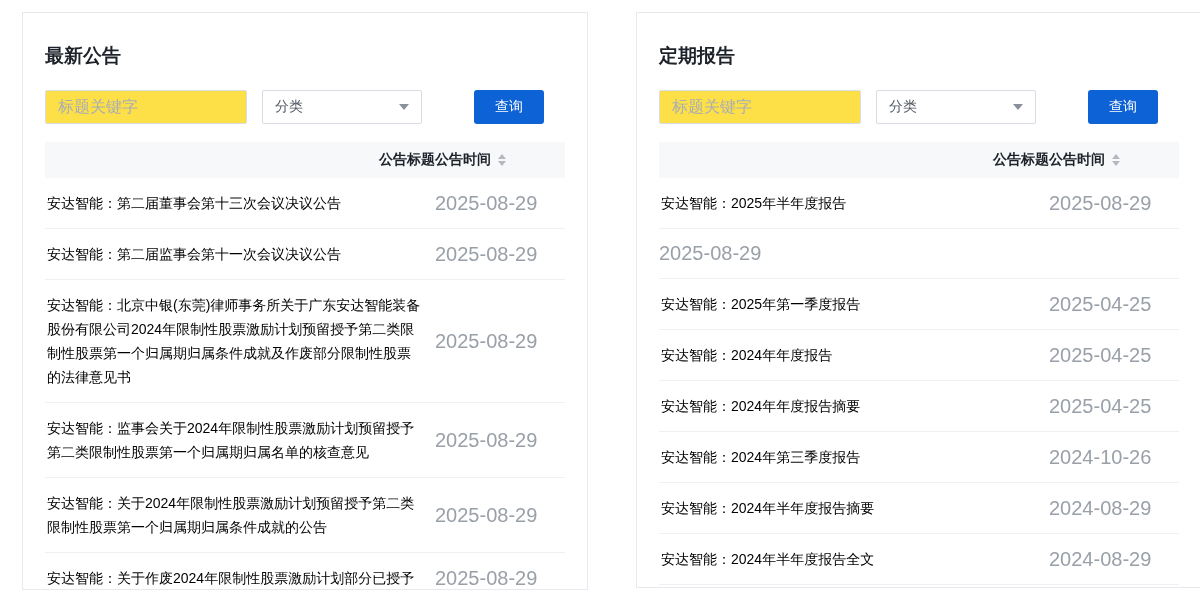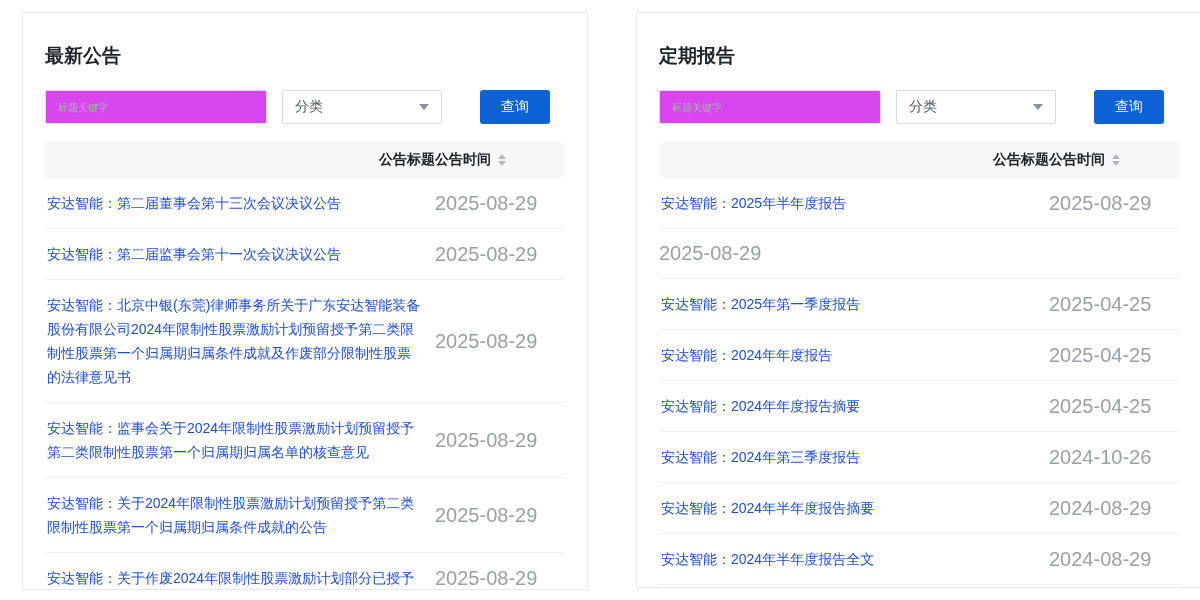--- a/index.html
+++ b/index.html
@@ -29,29 +29,29 @@
     color: #1d2129;
     line-height: 22px;
   }
 
   .controls {
     display: flex;
     align-items: center;
     margin-top: 23px;
   }
   .kw-input {
-    width: 222px; height: 34px;
+    width: 202px; height: 34px;
     border: 1px solid #d9dce3;
     border-radius: 2px;
     padding: 0 12px;
-    font-size: 10px;
+    font-size: 16px;
     color: #303133;
     outline: none;
     font-family: inherit;
-    background: #d946ef;
+    background: #fde047;
   }
   .kw-input::placeholder { color: #a9adb5; }
   .select-box {
     width: 160px; height: 34px;
     margin-left: 15px;
     border: 1px solid #d9dce3;
     border-radius: 2px;
     background: #fff;
     display: flex;
     align-items: center;
@@ -62,21 +62,21 @@
     cursor: pointer;
   }
   .caret-down {
     width: 0; height: 0;
     border-left: 5px solid transparent;
     border-right: 5px solid transparent;
     border-top: 6px solid #8a909b;
   }
   .query-btn {
     width: 70px; height: 34px;
-    margin-left: 38px;
+    margin-left: 52px;
     background: #0d63d6;
     color: #ffffff;
     font-size: 14px;
     border: none;
     border-radius: 3px;
     cursor: pointer;
     font-family: inherit;
   }
 
   .ann-table { margin-top: 18px; }
@@ -118,21 +118,21 @@
 
   .row {
     display: flex;
     align-items: center;
     padding: 13px 0;
     border-bottom: 1px solid #eef0f4;
     font-size: 14px;
   }
   .row-title {
     flex: 1;
-    color: #1d4ed8;
+    color: #000000;
     line-height: 24px;
     padding-right: 14px;
     padding-left: 2px;
     cursor: pointer;
   }
   .row-date {
     width: 130px;
     color: #9aa0a8;
     font-size: 20px;
   }

